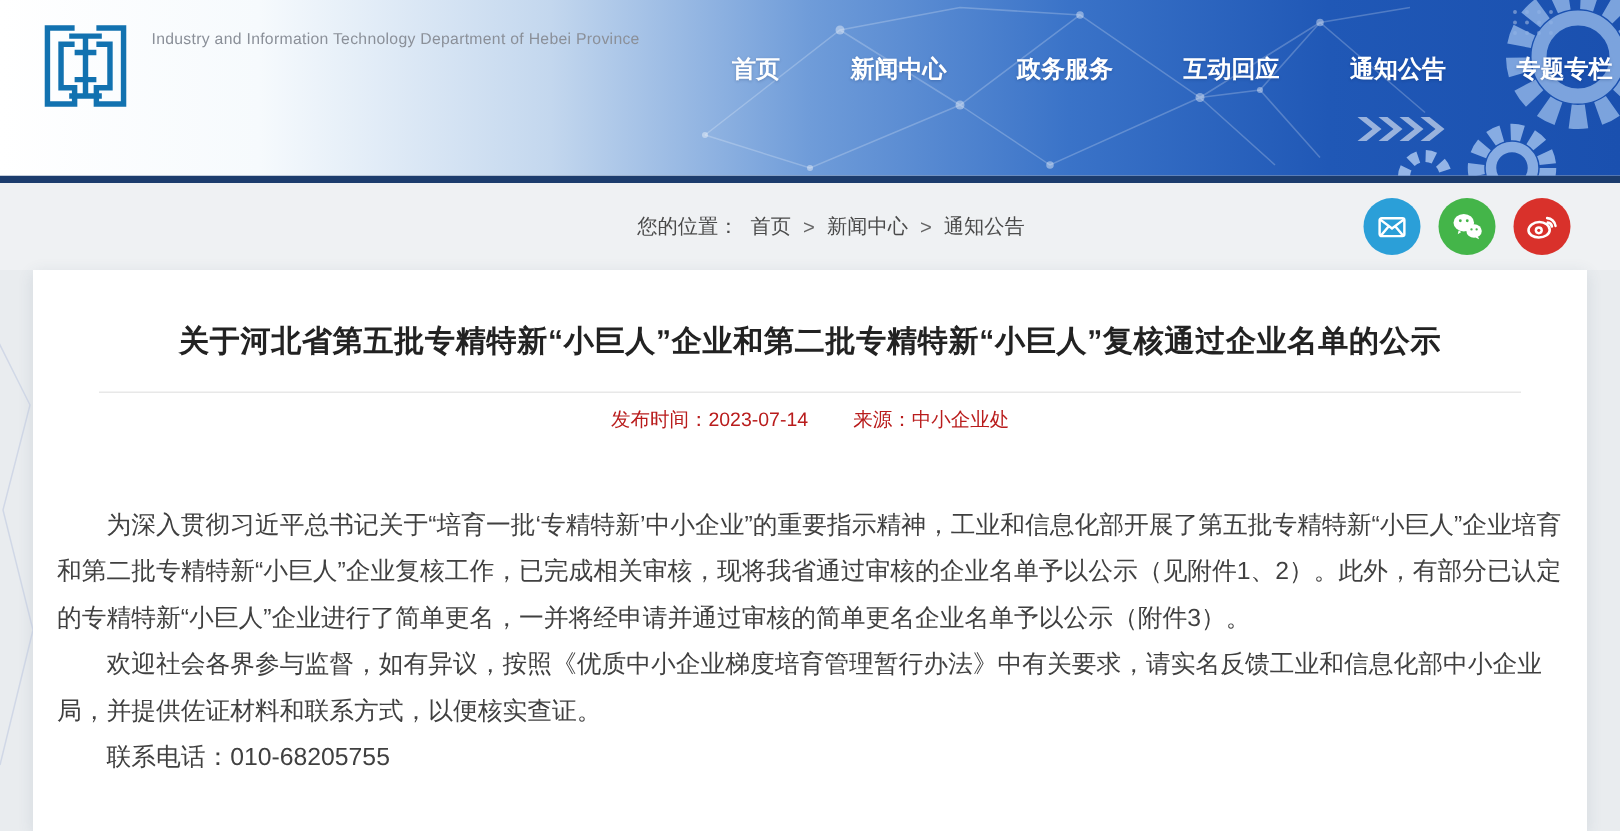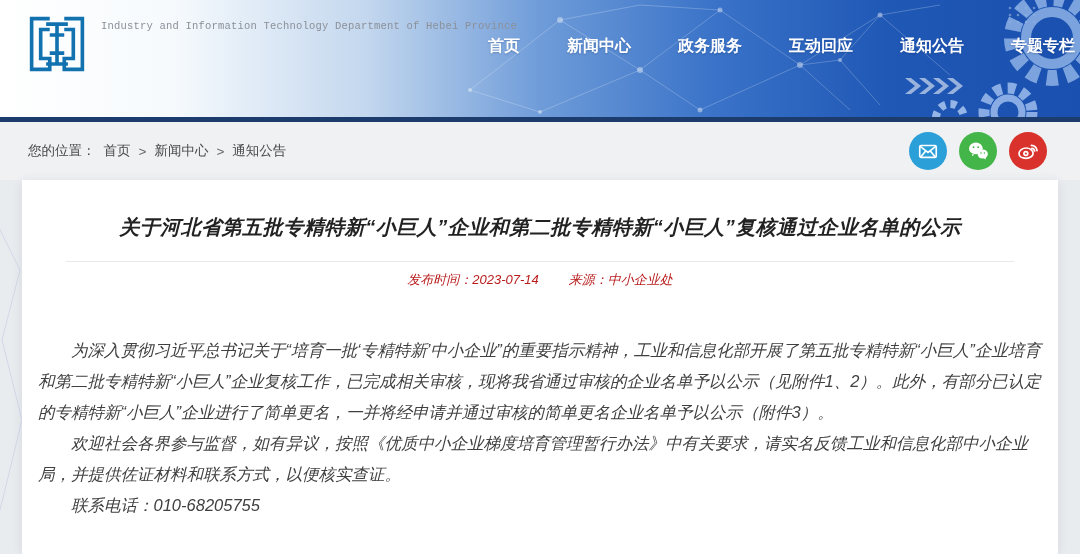--- a/index.html
+++ b/index.html
@@ -10,42 +10,42 @@
   .header {
     position:relative; height:117px;
     background:linear-gradient(90deg,#ffffff 0%,#f6fafd 16%,#c3d7ee 34%,#6f9cd9 50%,#3a73c8 66%,#2058b6 82%,#1a50af 100%);
     overflow:hidden;
   }
   .header-deco { position:absolute; inset:0; pointer-events:none; }
   .logo-block { position:absolute; left:28px; top:15px; display:flex; align-items:flex-start; z-index:2; }
   .logo-mark { width:58px; height:58px; }
   .logo-text { margin-left:15px; }
   .site-title { color:#1565af; font-size:30px; font-weight:bold; letter-spacing:2px; line-height:38px; }
-  .site-subtitle { color:#8b9099; font-size:10.5px; margin-top:5px; letter-spacing:.2px;font-family:Liberation Mono, monospace; }
+  .site-subtitle { color:#8b9099; font-size:10.5px; margin-top:5px; letter-spacing:.2px; }
   .nav { position:absolute; left:488px; top:36px; display:flex; gap:47px; z-index:2; }
   .nav-item { color:#ffffff; font-size:16px; font-weight:bold; text-decoration:none; cursor:pointer; white-space:nowrap;
     text-shadow:0 1px 2px rgba(0,30,80,.25); }
 
   
   .header-divider { height:5px; background:#1c3c6d; }
 
   
   .breadcrumb-bar { height:58px; background:#eff1f3; position:relative; display:flex; align-items:center;
-    padding-left:28px; font-size:13.5px; color:#4a4a4a; }
+    padding-left:28px; font-size:13.5px; color:#4a4a4a;justify-content:center; }
   .breadcrumb { display:flex; align-items:center; gap:8px; }
   .breadcrumb a { color:#4a4a4a; text-decoration:none; cursor:pointer; }
   .crumb-sep { color:#666; }
   .social-icons { position:absolute; right:33px; top:10px; display:flex; gap:12px; }
   .social-circle { width:38px; height:38px; border-radius:50%; display:flex; align-items:center; justify-content:center; cursor:pointer; }
   .social-email  { background:#2b9fd8; }
   .social-wechat { background:#44b549; }
   .social-weibo  { background:#d9312b; }
 
   
-  .main { height:374px; background:#e9ecef; padding:0 22px; position:relative;font-style:italic; }
+  .main { height:374px; background:#e9ecef; padding:0 22px; position:relative; }
   .main-pattern { position:absolute; left:0; top:0; width:22px; height:374px; opacity:.5; }
   .article-card { background:#ffffff; height:100%; box-shadow:0 2px 10px rgba(60,80,110,.12); padding:0 14px; overflow:hidden; }
   .article-title { text-align:center; font-size:20px; font-weight:bold; color:#222222; padding-top:34px;
     letter-spacing:.5px; }
   .title-separator { border:none; border-top:1px solid #e8e8e8; margin:20px 30px 0 30px; }
   .article-meta { text-align:center; color:#b91c1c; font-size:13px; margin-top:9px; }
   .meta-gap { display:inline-block; width:30px; }
   .article-body { margin-top:46px; padding:0 2px; font-size:16.5px; color:#404040; line-height:31px; }
   .article-body p { text-indent:2em; margin:0; }
 </style>

